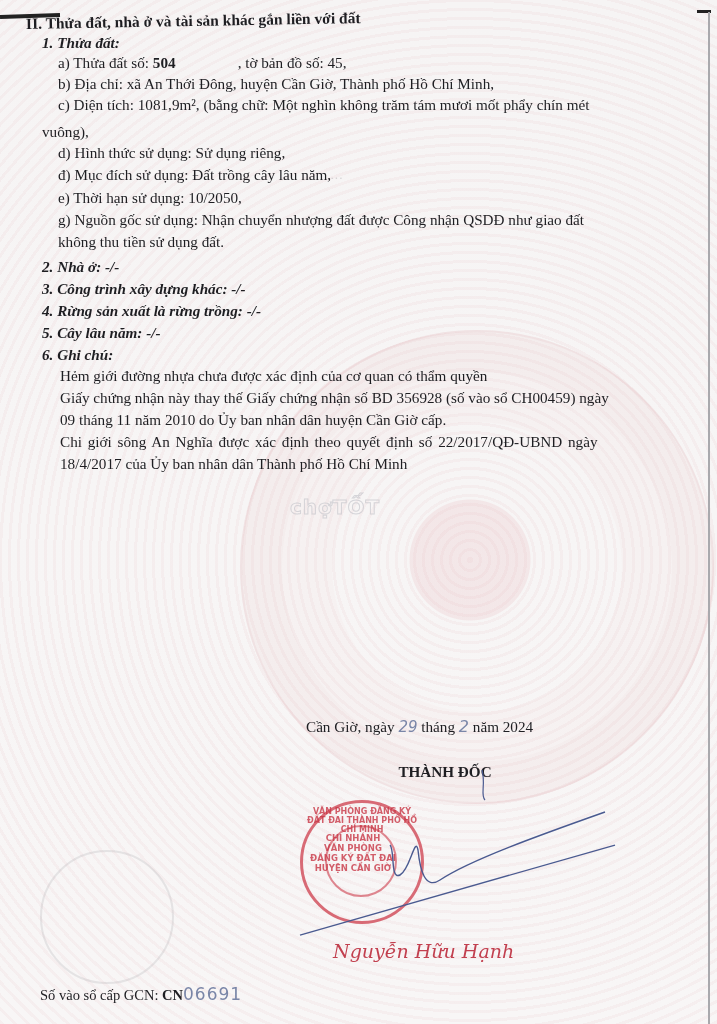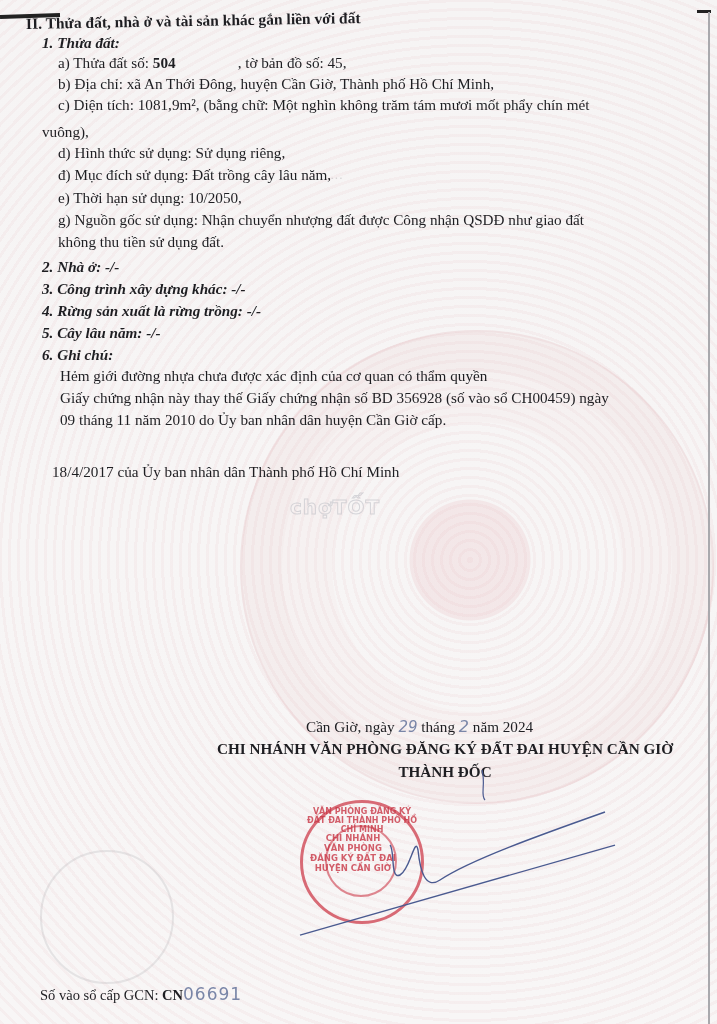--- a/index.html
+++ b/index.html
@@ -98,44 +98,45 @@
 
   <div class="line italic-bold" style="left:42px; top:258px;">2. Nhà ở: -/-</div>
   <div class="line italic-bold" style="left:42px; top:280px;">3. Công trình xây dựng khác: -/-</div>
   <div class="line italic-bold" style="left:42px; top:302px;">4. Rừng sản xuất là rừng trồng: -/-</div>
   <div class="line italic-bold" style="left:42px; top:324px;">5. Cây lâu năm: -/-</div>
   <div class="line italic-bold" style="left:42px; top:346px;">6. Ghi chú:</div>
 
   <div class="line" style="left:60px; top:367px;">Hẻm giới đường nhựa chưa được xác định của cơ quan có thẩm quyền</div>
   <div class="line" style="left:60px; top:389px;">Giấy chứng nhận này thay thế Giấy chứng nhận số BD 356928 (số vào sổ CH00459) ngày</div>
   <div class="line" style="left:60px; top:411px;">09 tháng 11 năm 2010 do Ủy ban nhân dân huyện Cần Giờ cấp.</div>
-  <div class="line" style="left:52px; top:455px;margin-top:8px;">18/4/2017 của Ủy ban nhân dân Thành phố Hồ Chí Minh</div>
+  <div class="line" style="left:60px; top:433px; word-spacing:2px;">Chi giới sông An Nghĩa được xác định theo quyết định số 22/2017/QĐ-UBND ngày</div>
+  <div class="line" style="left:60px; top:455px;">18/4/2017 của Ủy ban nhân dân Thành phố Hồ Chí Minh</div>
 
   <div class="watermark">chợTỐT</div>
 
   <div class="line" style="left:306px; top:718px;">
     <span>Cần Giờ, ngày </span><span class="hand" style="font-size:15px;">29</span><span> tháng </span><span class="hand" style="font-size:16px;">2</span><span> năm 2024</span>
   </div>
-  <div class="center bold" style="left:180px; width:530px; top:740px; font-size:15.2px;">CHI NHÁNH VĂN PHÒNG ĐĂNG KÝ ĐẤT ĐAI HUYỆN CẦN GIỜ</div>
   <div class="center bold" style="left:180px; width:530px; top:763px; font-size:15.2px;">THÀNH ĐỐC</div>
 
   <div class="stamp">
     <div class="stamp-inner"></div>
     <div class="stamp-ring" style="top:4px;">VĂN PHÒNG ĐĂNG KÝ ĐẤT ĐAI THÀNH PHỐ HỒ CHÍ MINH</div>
     <div class="stamp-text">
       <div>CHI NHÁNH</div>
       <div>VĂN PHÒNG</div>
       <div>ĐĂNG KÝ ĐẤT ĐAI</div>
       <div>HUYỆN CẦN GIỜ</div>
     </div>
   </div>
 
   <svg style="position:absolute; left:0; top:0;" width="717" height="1024">
     <path d="M605 812 C 540 835, 470 860, 440 880 C 425 890, 420 870, 418 850 C 415 835, 410 870, 400 875 C 390 880, 395 850, 390 845" stroke="#4a5a90" stroke-width="1.4" fill="none"></path>
     <path d="M615 845 C 530 870, 420 900, 300 935" stroke="#4a5a90" stroke-width="1.3" fill="none"></path>
     <path d="M482 770 C 486 785, 480 795, 485 800" stroke="#4a5a90" stroke-width="1.2" fill="none"></path>
   </svg>
 
+  <div class="signer">Nguyễn Hữu Hạnh</div>
 
   <div class="line" style="left:40px; top:985px; font-size:14.5px;">
     <span>Số vào sổ cấp GCN: </span><span class="bold">CN</span><span class="hand" style="font-size:17px; font-style:normal; letter-spacing:1px;">06691</span>
   </div>
 </div>
 
 </body></html>

